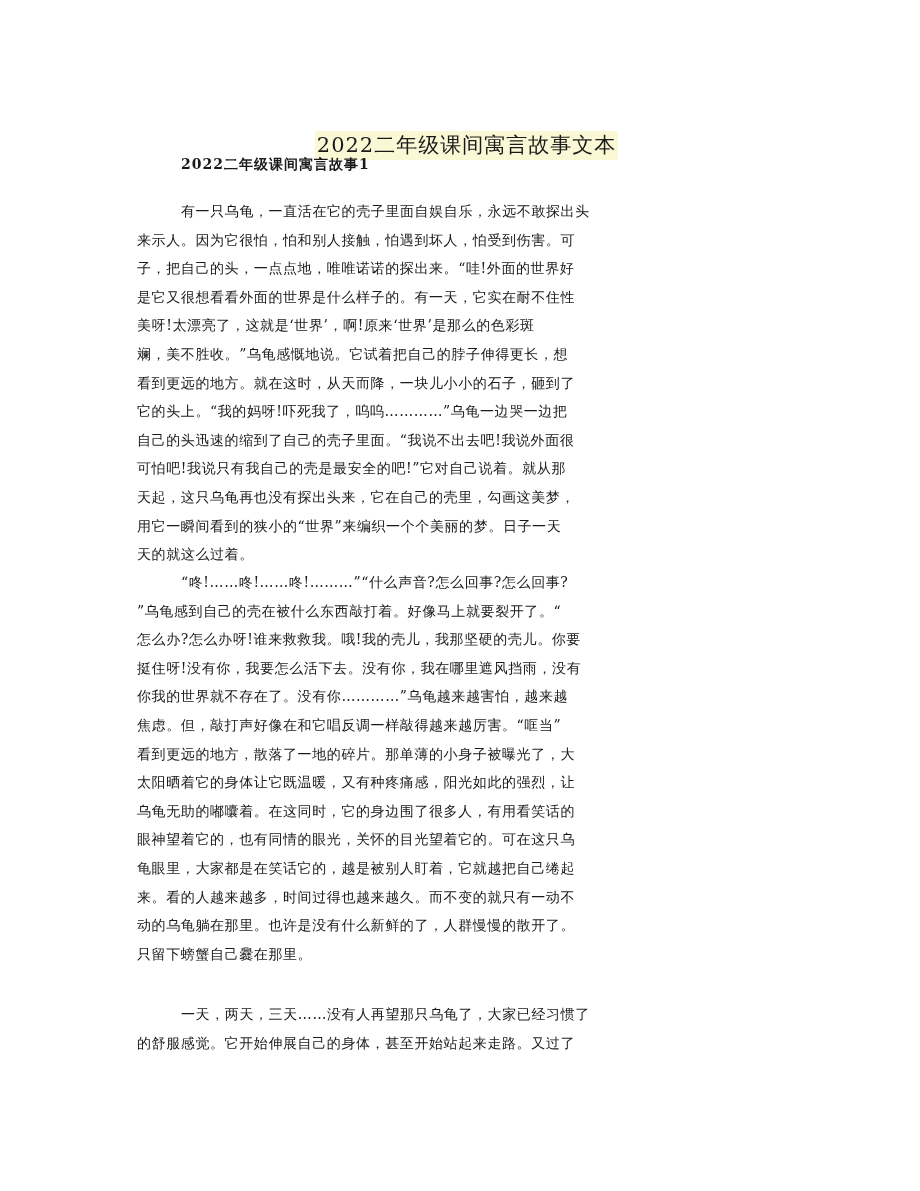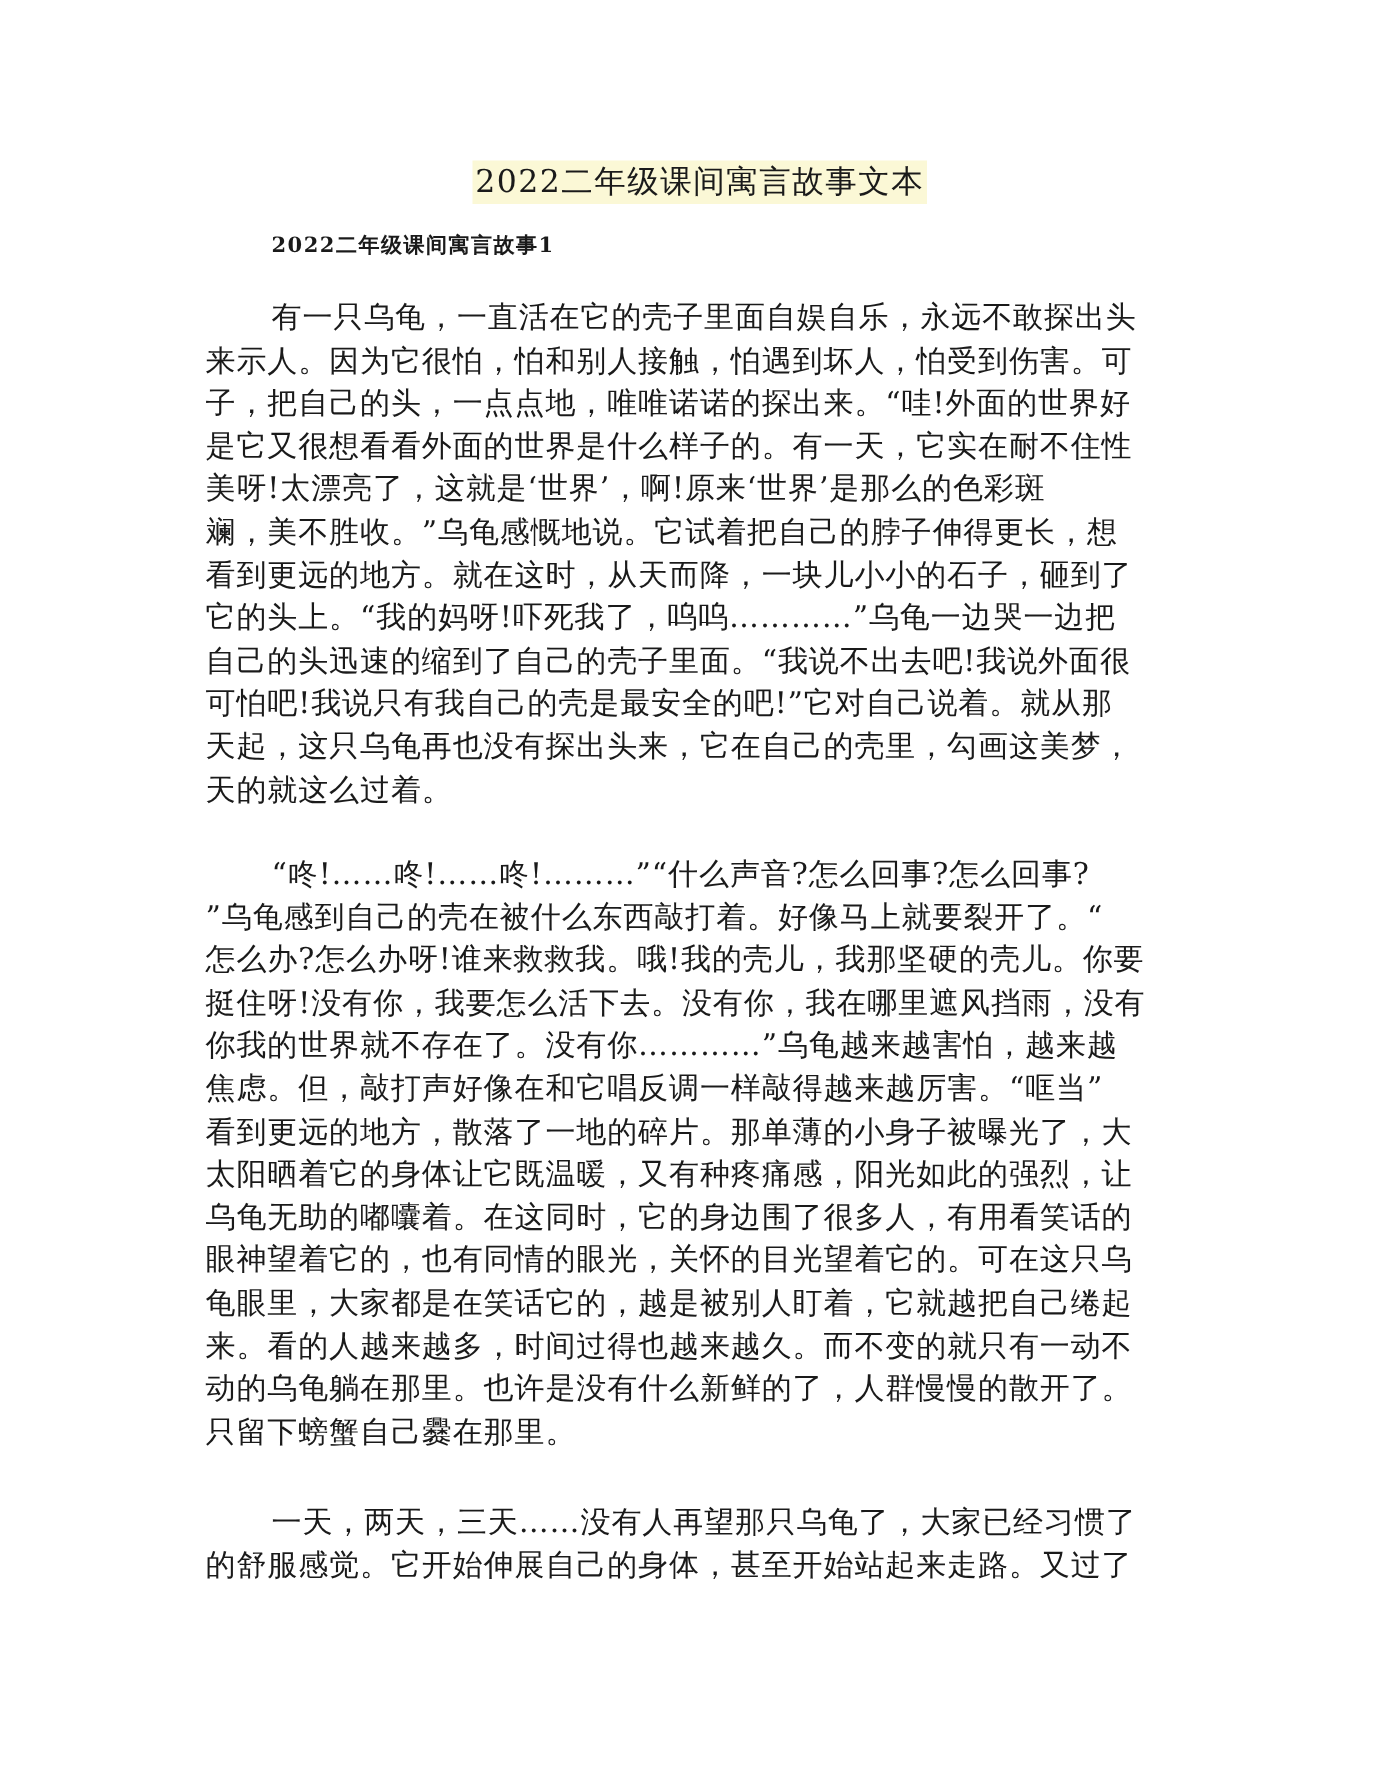--- a/index.html
+++ b/index.html
@@ -30,41 +30,42 @@
     }
     .title {
       display: inline-block;
       background: #fbf8d6;
       font-size: 21px;
       line-height: 29px;
       padding: 0 2px;
       letter-spacing: 1px;
       white-space: nowrap;
       margin-left: 7px;
+      margin-top: 24px;
     }
     .subtitle {
       position: absolute;
       left: 44px;
       top: 150px;
       font-size: 14px;
       line-height: 29px;
       letter-spacing: 1px;
       white-space: nowrap;
       font-weight: bold;
     }
     .para {
       position: absolute;
       left: 0;
       width: 660px;
     }
     .line {
       display: block;
       height: 28.6px;
       line-height: 28.6px;
-      font-size: 20px;
+      font-size: 14px;
       white-space: nowrap;
       letter-spacing: 0.6px;
     }
     .line.indent {
       padding-left: 44px;
     }
   </style>
 </head>
 <body>
 
@@ -80,20 +81,21 @@
     <span class="line">来示人。因为它很怕，怕和别人接触，怕遇到坏人，怕受到伤害。可</span>
     <span class="line">子，把自己的头，一点点地，唯唯诺诺的探出来。“哇!外面的世界好</span>
     <span class="line">是它又很想看看外面的世界是什么样子的。有一天，它实在耐不住性</span>
     <span class="line">美呀!太漂亮了，这就是‘世界’，啊!原来‘世界’是那么的色彩斑</span>
     <span class="line">斓，美不胜收。”乌龟感慨地说。它试着把自己的脖子伸得更长，想</span>
     <span class="line">看到更远的地方。就在这时，从天而降，一块儿小小的石子，砸到了</span>
     <span class="line">它的头上。“我的妈呀!吓死我了，呜呜…………”乌龟一边哭一边把</span>
     <span class="line">自己的头迅速的缩到了自己的壳子里面。“我说不出去吧!我说外面很</span>
     <span class="line">可怕吧!我说只有我自己的壳是最安全的吧!”它对自己说着。就从那</span>
     <span class="line">天起，这只乌龟再也没有探出头来，它在自己的壳里，勾画这美梦，</span>
+    <span class="line">用它一瞬间看到的狭小的“世界”来编织一个个美丽的梦。日子一天</span>
     <span class="line">天的就这么过着。</span>
   </div>
 
   <div class="para" style="top:568px;">
     <span class="line indent">“咚!……咚!……咚!………”“什么声音?怎么回事?怎么回事?</span>
     <span class="line">”乌龟感到自己的壳在被什么东西敲打着。好像马上就要裂开了。“</span>
     <span class="line">怎么办?怎么办呀!谁来救救我。哦!我的壳儿，我那坚硬的壳儿。你要</span>
     <span class="line">挺住呀!没有你，我要怎么活下去。没有你，我在哪里遮风挡雨，没有</span>
     <span class="line">你我的世界就不存在了。没有你…………”乌龟越来越害怕，越来越</span>
     <span class="line">焦虑。但，敲打声好像在和它唱反调一样敲得越来越厉害。“哐当”</span>

